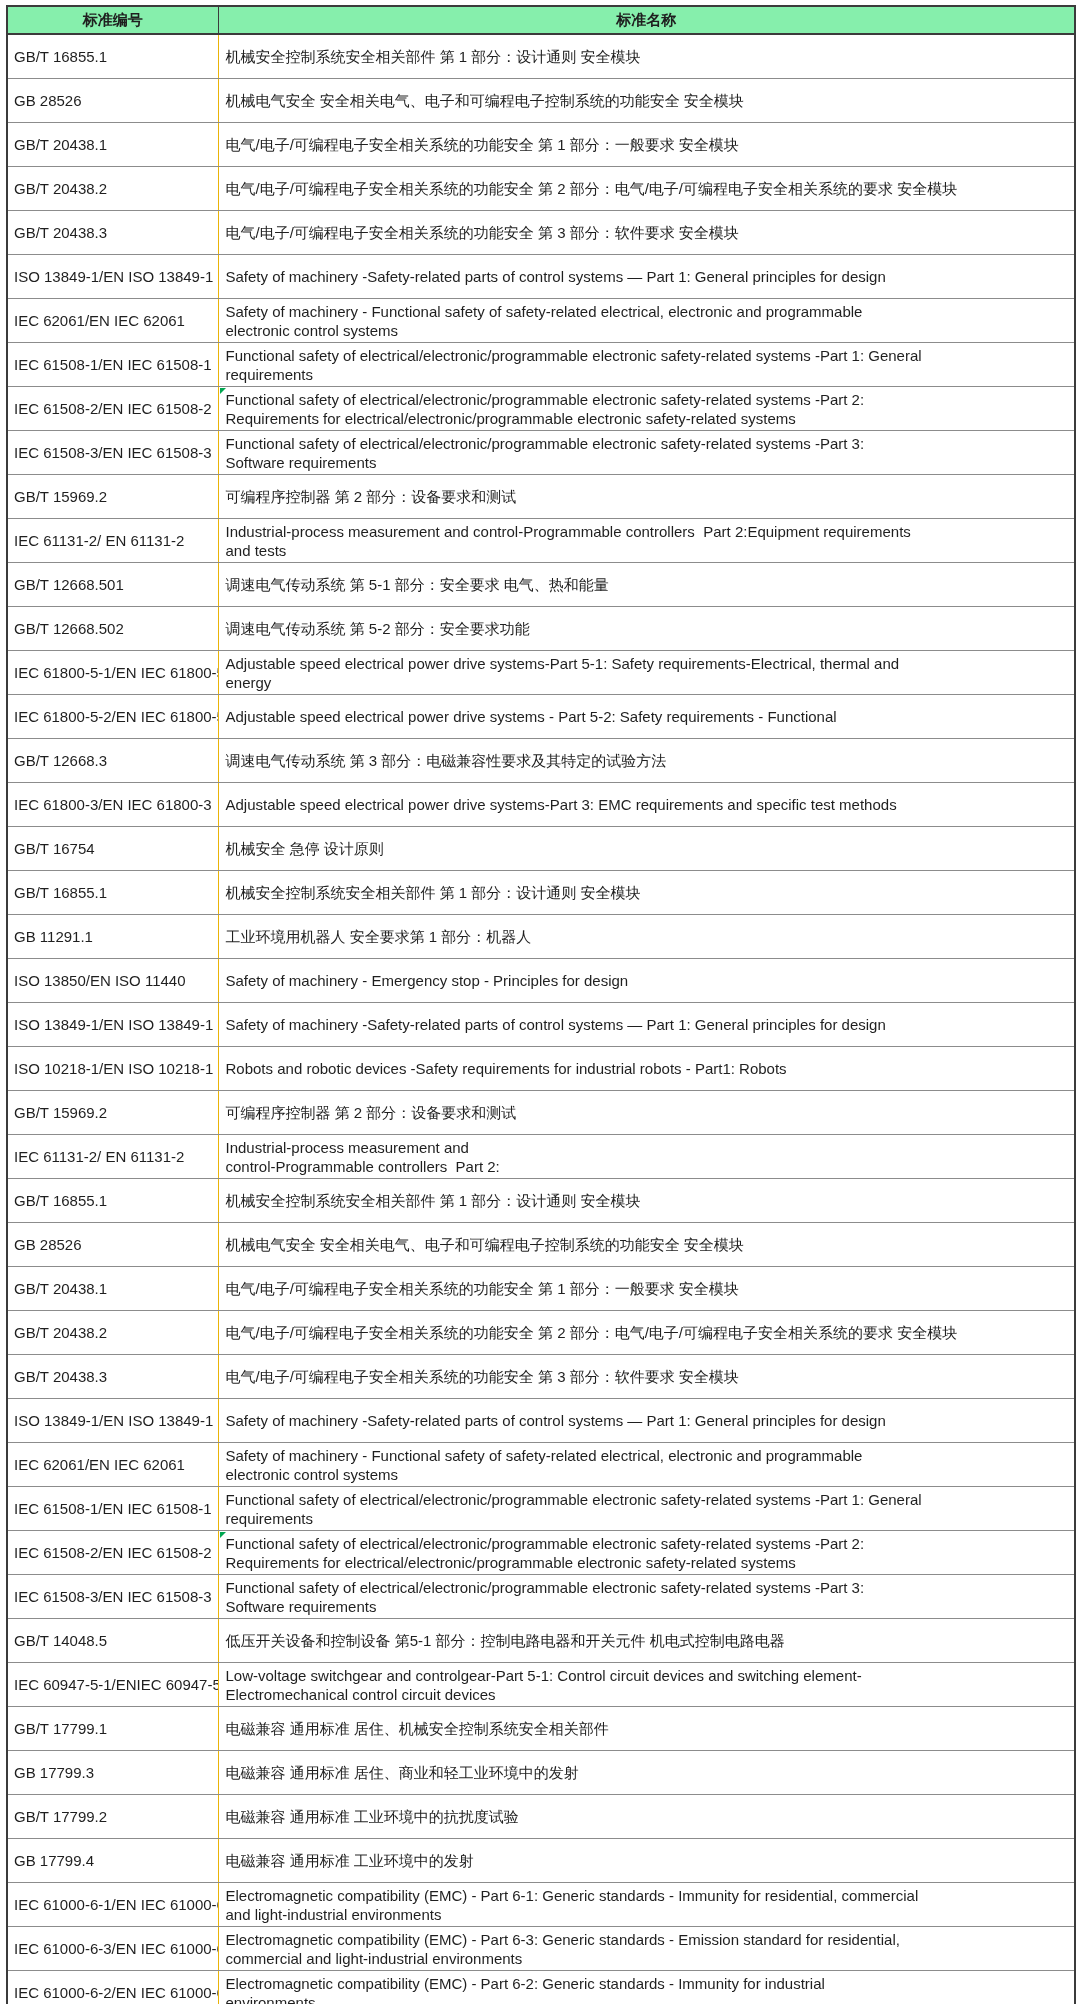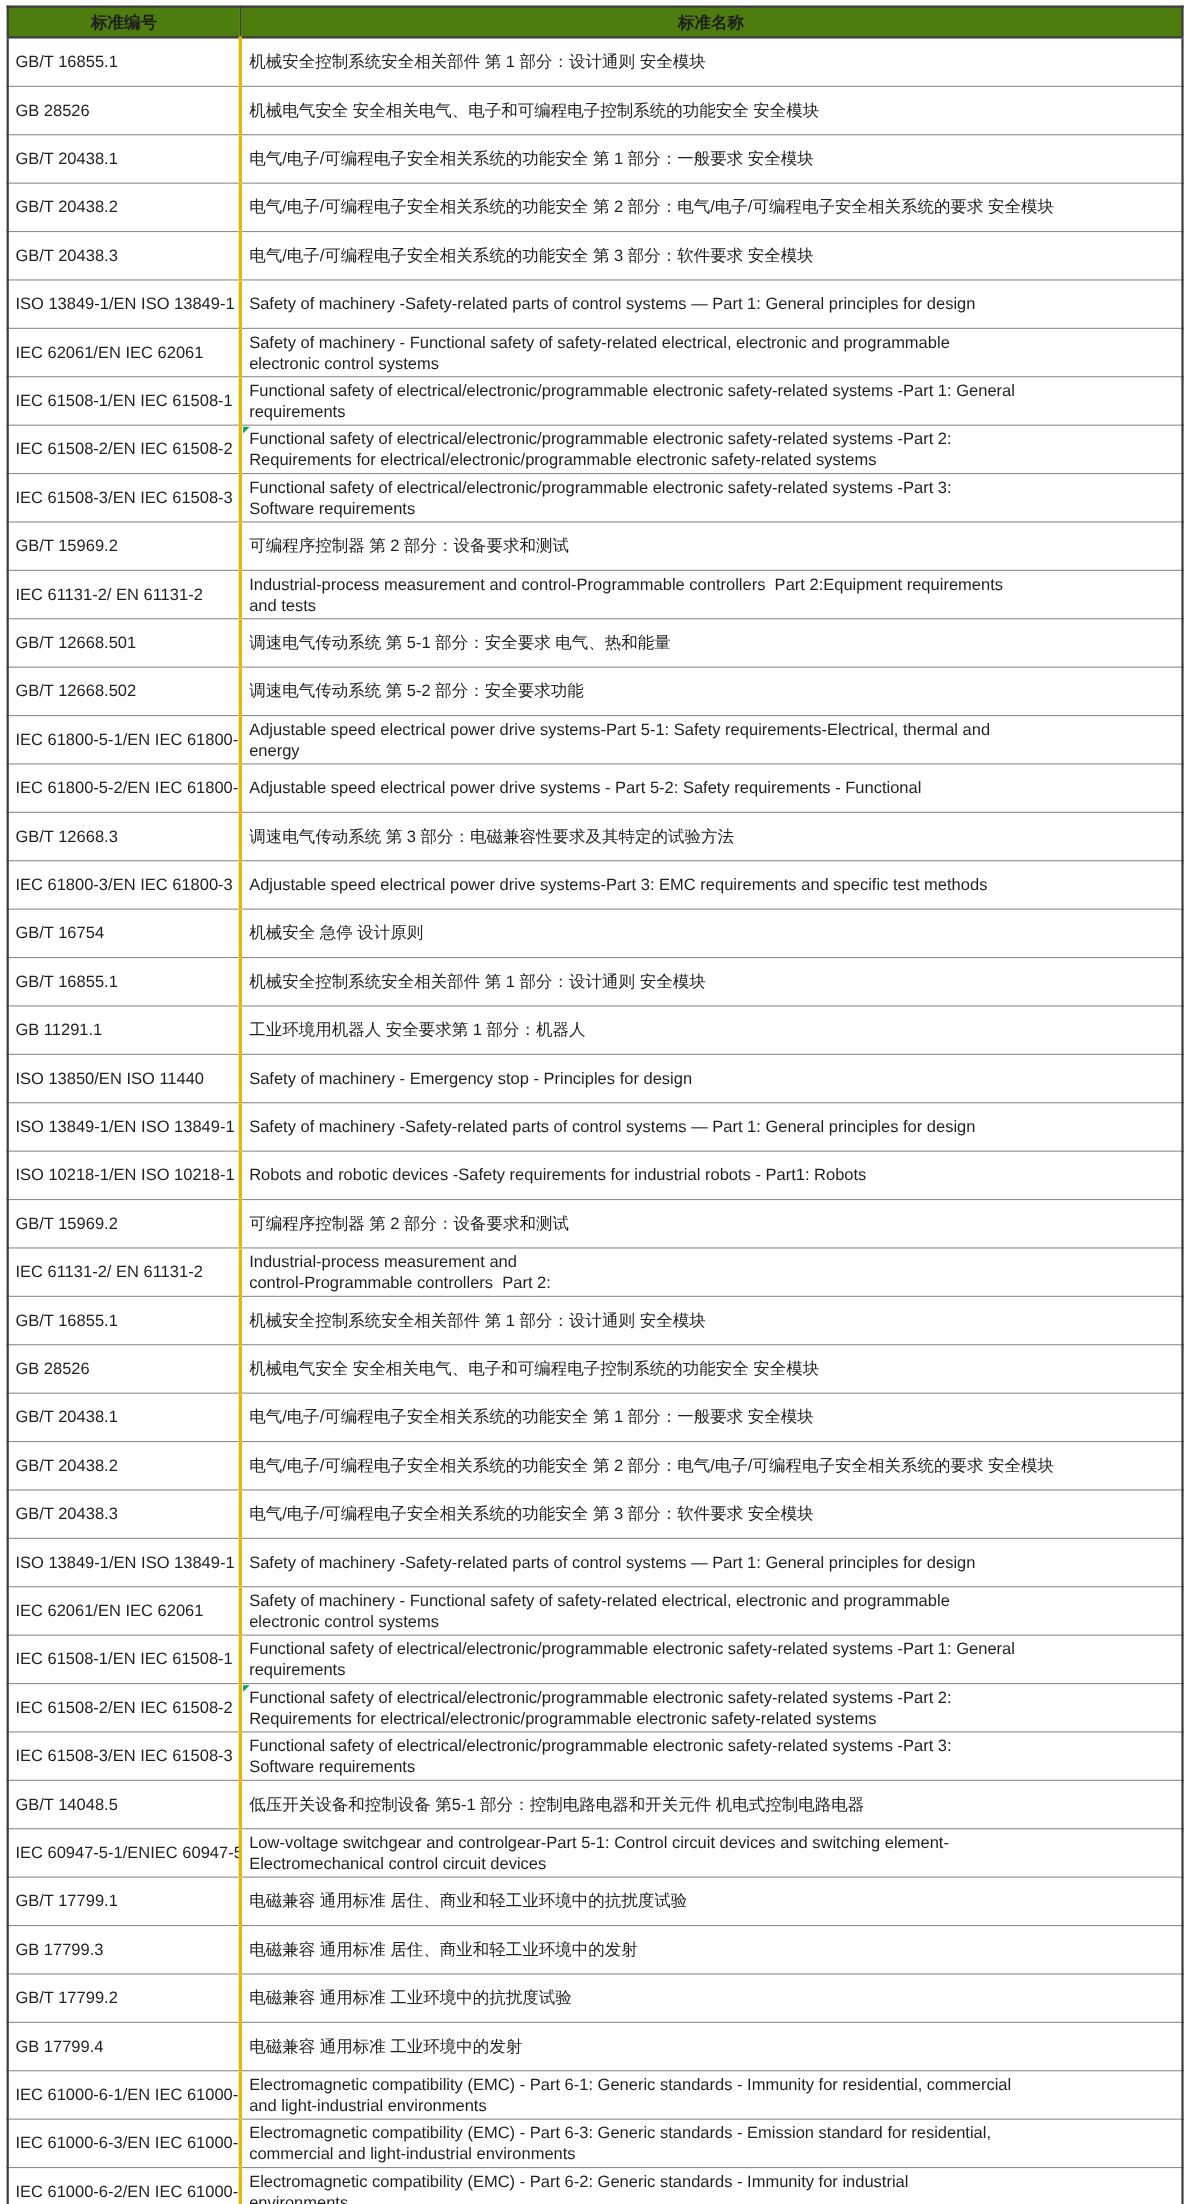--- a/index.html
+++ b/index.html
@@ -16,21 +16,21 @@
   }
   table.standards {
     border-collapse: collapse;
     table-layout: fixed;
     width: 1068px;
     border: 2px solid #3b3b3b;
   }
   col.c-code  { width: 211px; }
   col.c-name  { width: 857px; }
   th {
-    background: #4d7c0f;
+    background: #86efac;
     height: 26px;
     font-size: 15px;
     font-weight: bold;
     color: #1f1f1f;
     text-align: center;
     vertical-align: middle;
     padding: 0;
     border-bottom: 2px solid #3b3b3b;
   }
   th.code-h { border-right: 1px solid #3b3b3b; }
@@ -38,21 +38,21 @@
     height: 43px;
     font-size: 15px;
     color: #1f1f1f;
     vertical-align: middle;
     border-top: 1px solid #8c8c8c;
     border-bottom: 1px solid #8c8c8c;
     padding: 0 6px;
     overflow: hidden;
   }
   td.code-cell {
-    border-right: 3px solid #eab308;
+    border-right: 1px solid #eab308;
     white-space: nowrap;
   }
   td.name-cell {
     position: relative;
     white-space: pre-wrap;
     line-height: 19px;
     padding: 0 4px 0 7px;
     margin-top: 26px;
   }
   .marker {
@@ -278,21 +278,21 @@
   </tr>
 
   <tr>
     <td class="code-cell">IEC 60947-5-1/ENIEC 60947-5-1</td>
     <td class="name-cell"><span class="name-text">Low-voltage switchgear and controlgear-Part 5-1: Control circuit devices and switching element-
 Electromechanical control circuit devices</span></td>
   </tr>
 
   <tr>
     <td class="code-cell">GB/T 17799.1</td>
-    <td class="name-cell"><span class="name-text">电磁兼容 通用标准 居住、商业和轻工业环境中的抗扰度试验</span></td>
+    <td class="name-cell"><span class="name-text">电磁兼容 通用标准 居住、机械安全控制系统安全相关部件</span></td>
   </tr>
 
   <tr>
     <td class="code-cell">GB 17799.3</td>
     <td class="name-cell"><span class="name-text">电磁兼容 通用标准 居住、商业和轻工业环境中的发射</span></td>
   </tr>
 
   <tr>
     <td class="code-cell">GB/T 17799.2</td>
     <td class="name-cell"><span class="name-text">电磁兼容 通用标准 工业环境中的抗扰度试验</span></td>

